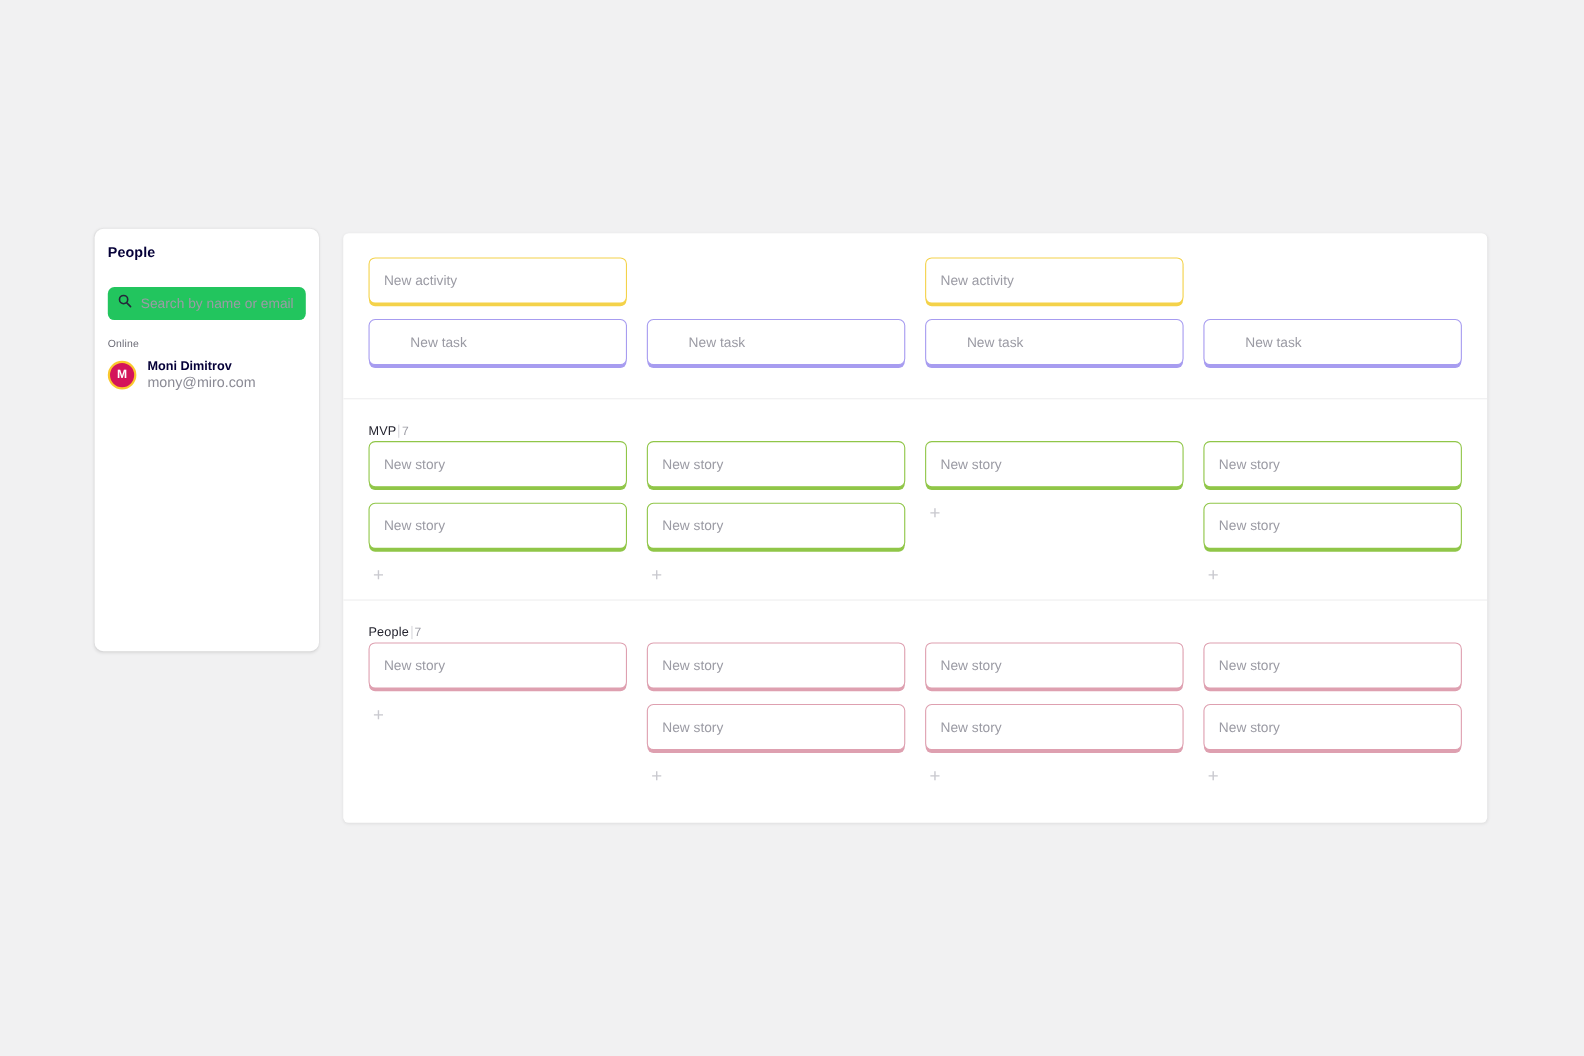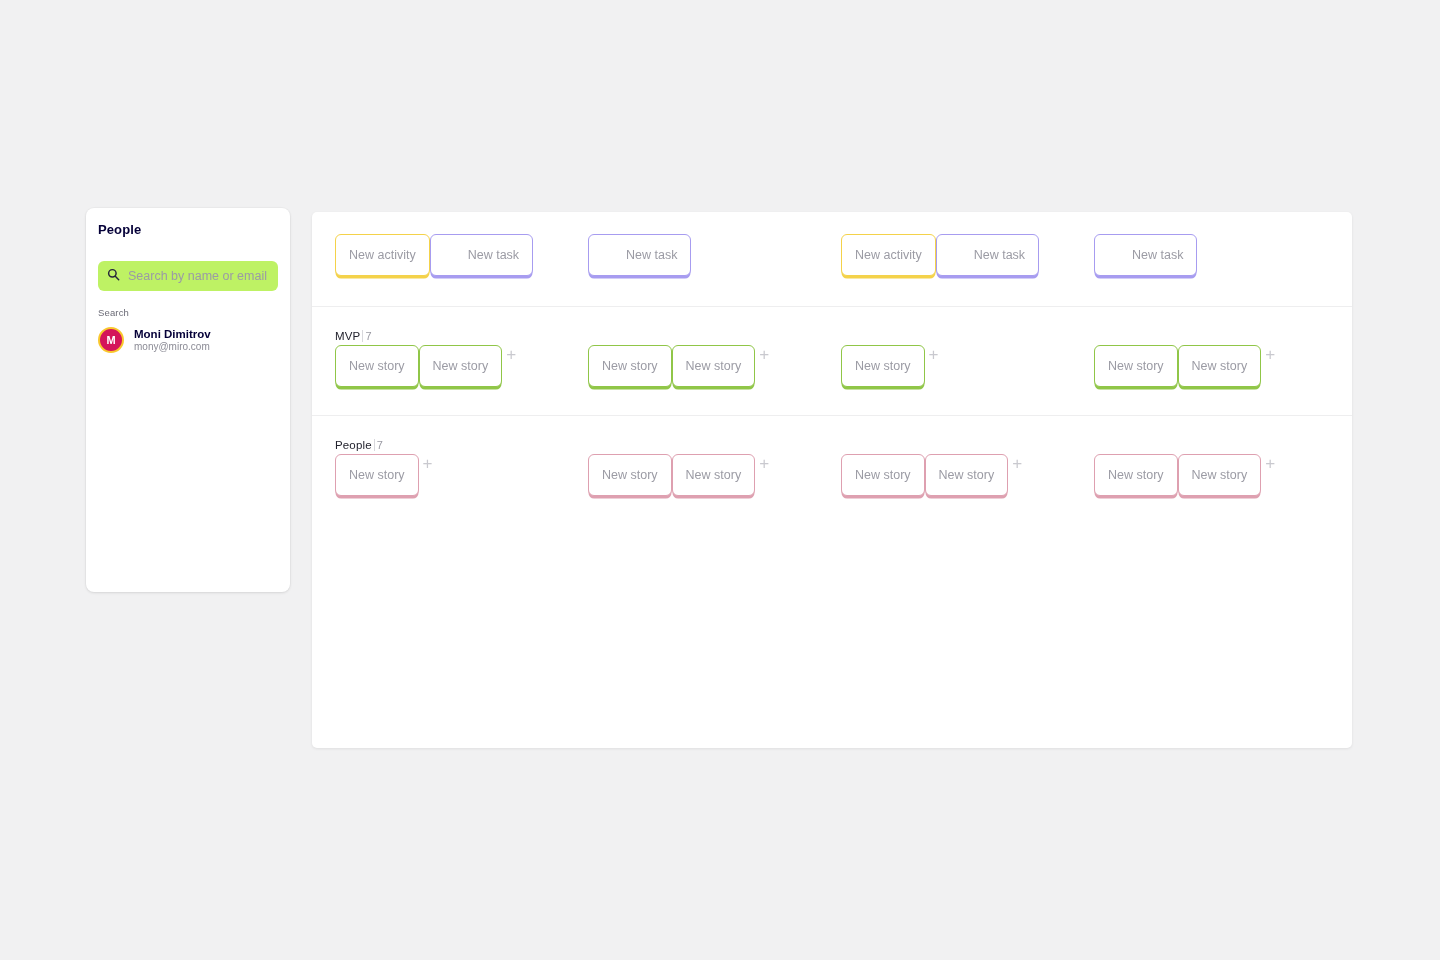--- a/index.html
+++ b/index.html
@@ -29,21 +29,21 @@
     font-weight: 700;
     color: #050038;
     letter-spacing: 0.1px;
     margin-bottom: 24px;
   }
   .search-box {
     display: flex;
     align-items: center;
     gap: 8px;
     height: 30px;
-    background: #bef264;
+    background: #22c55e;
     border-radius: 6px;
     padding: 0 9px;
     margin-bottom: 16px;
   }
   .search-icon { flex: 0 0 auto; display: block; }
   .search-input {
     flex: 1 1 auto;
     border: 0;
     outline: 0;
     background: transparent;
@@ -78,21 +78,21 @@
     line-height: 1;
   }
   .person-meta { display: flex; flex-direction: column; gap: 1px; min-width: 0; }
   .person-name {
     font-size: 11.5px;
     font-weight: 700;
     color: #050038;
     white-space: nowrap;
   }
   .person-email {
-    font-size: 10px;
+    font-size: 13px;
     color: #8b8b95;
     white-space: nowrap;
   }
 
   
   .board {
     position: absolute;
     left: 312px; top: 212px;
     width: 1040px; height: 536px;
     background: #ffffff;
@@ -127,21 +127,21 @@
 
   .cols {
     display: flex;
     gap: 18px;
     padding: 0 23px;
   }
   .col {
     flex: 1 1 0;
     min-width: 0;
     display: flex;
-    flex-direction: row;
+    flex-direction: column;
   }
 
   
   .card {
     height: 42px;
     border-radius: 6px;
     background: #ffffff;
     display: flex;
     align-items: center;
     padding: 0 13px;
@@ -194,21 +194,21 @@
     <div class="search-box">
       <span class="search-icon">
         <svg width="13" height="13" viewBox="0 0 16 16" fill="none">
           <circle cx="6.6" cy="6.6" r="4.6" stroke="#26263a" stroke-width="1.8"></circle>
           <line x1="10.2" y1="10.2" x2="14.4" y2="14.4" stroke="#26263a" stroke-width="1.8" stroke-linecap="round"></line>
         </svg>
       </span>
       <input class="search-input" type="text" placeholder="Search by name or email" style="">
     </div>
 
-    <div class="group-label">Search</div>
+    <div class="group-label">Online</div>
 
     <div class="person-row">
       <div class="avatar">
         <span>M</span>
       </div>
       <div class="person-meta">
         <span class="person-name">Moni Dimitrov</span>
         <span class="person-email">mony@miro.com</span>
       </div>
     </div>

